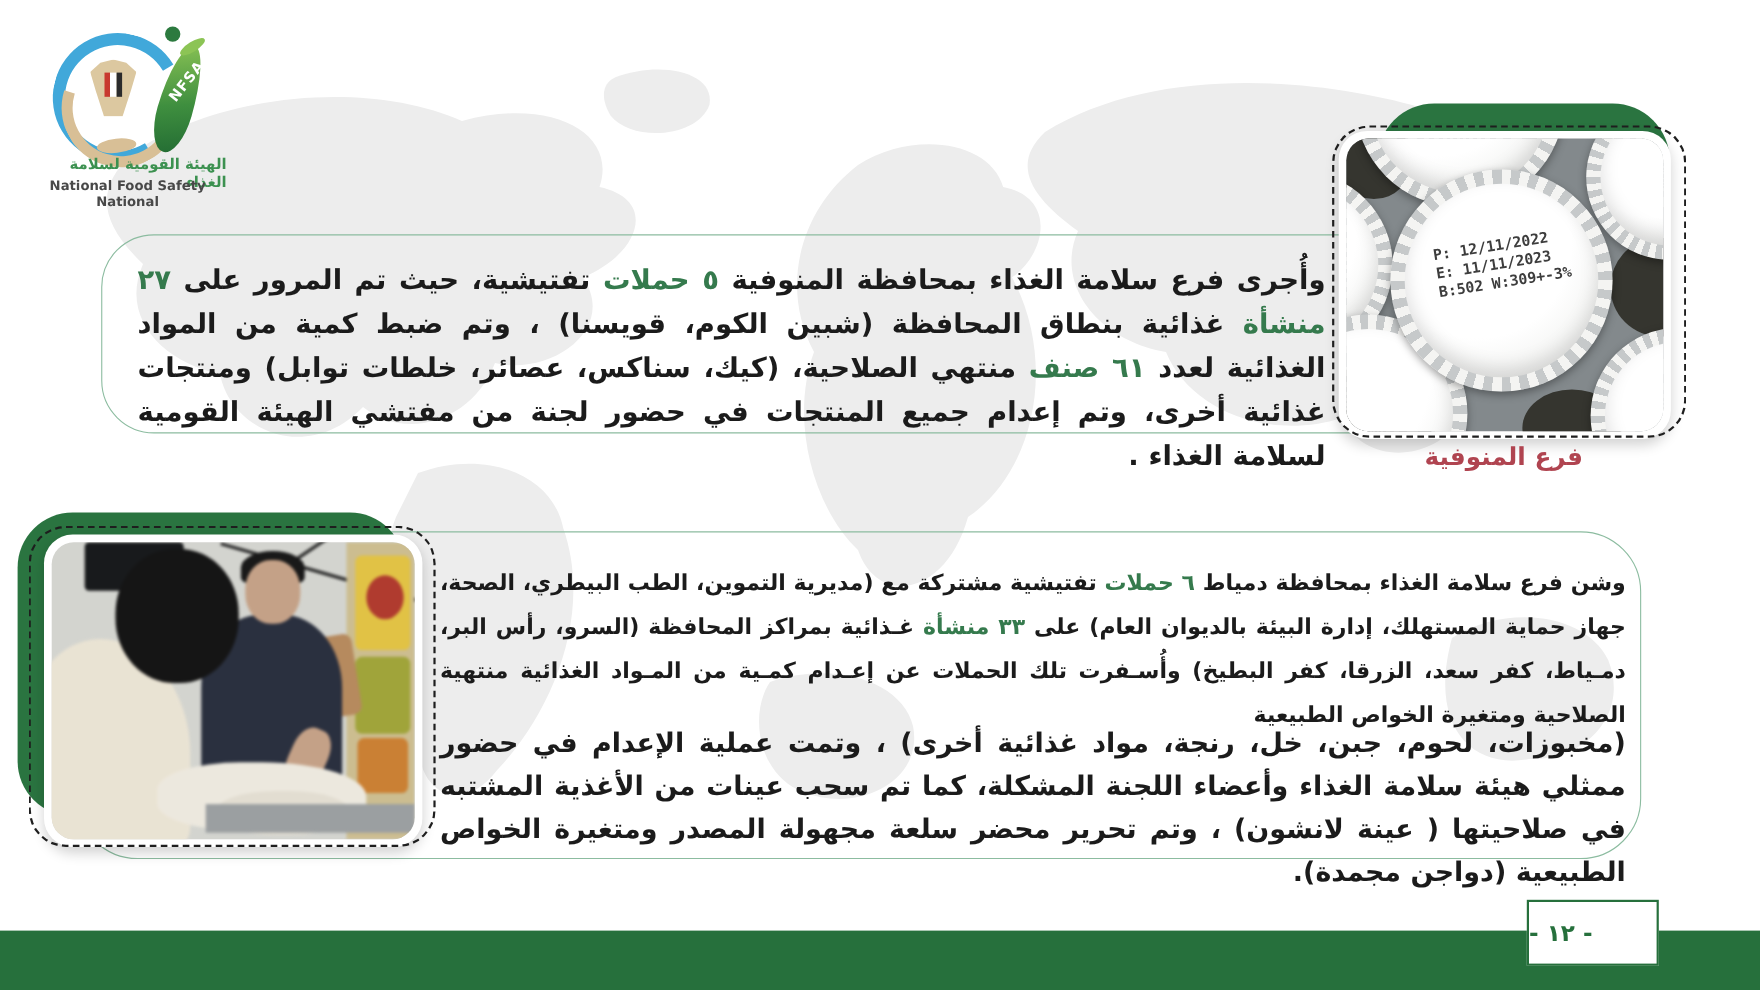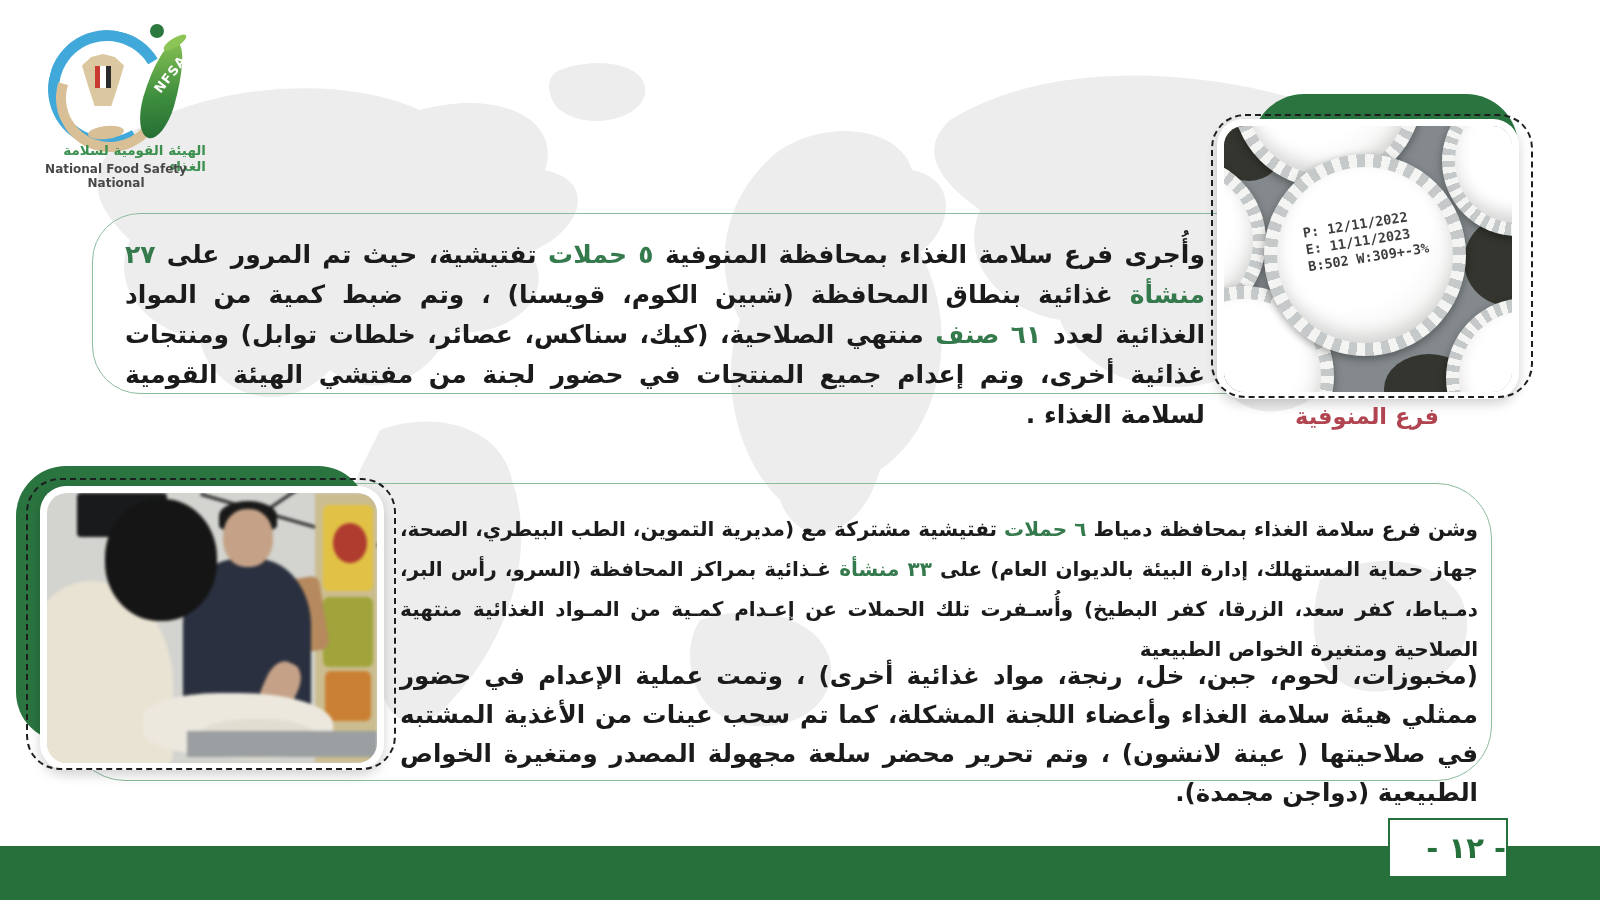--- a/index.html
+++ b/index.html
@@ -82,21 +82,21 @@
   .m-p2body{position:absolute;left:136px;top:66px;width:128px;height:158px;background:#2a3040;border-radius:42% 42% 8% 8%;}
   .m-head2{position:absolute;left:176px;top:16px;width:50px;height:58px;background:#c7a184;border-radius:46%;}
   .m-hair2{position:absolute;left:172px;top:8px;width:58px;height:30px;background:#191919;border-radius:50% 50% 20% 20%;}
   .m-arm{position:absolute;left:216px;top:168px;width:34px;height:56px;background:#c7a184;border-radius:40%;transform:rotate(24deg);}
   .m-bags{position:absolute;left:96px;top:200px;width:190px;height:62px;background:#ece8dd;border-radius:40% 50% 30% 40%;}
   .m-bag2{position:absolute;left:150px;top:226px;width:120px;height:40px;background:#e2ddd0;border-radius:45%;}
   .m-counter{position:absolute;left:140px;top:238px;width:190px;height:26px;background:#9b9fa1;}
   
   .footer-bar{position:absolute;left:0;top:846px;width:1600px;height:54px;background:#26703c;z-index:2;}
   .page-box{position:absolute;left:1388px;top:818px;width:116px;height:56px;background:#ffffff;border:2.5px solid #26703c;
-    z-index:3;display:flex;align-items:center;justify-content:flex-end;color:#26703c;font-weight:bold;font-size:29px;}
+    z-index:3;display:flex;align-items:center;justify-content:flex-start;color:#26703c;font-weight:bold;font-size:21px;}
 </style>
 </head>
 <body>
 
 <svg class="map-svg" viewBox="0 0 1600 900" aria-hidden="true">
   <g fill="#ededed">
     <path d="M120,140 C190,88 330,70 420,110 C500,88 562,120 545,170 C600,182 580,232 530,252 C562,300 500,342 450,330 C430,382 370,402 330,370 C280,422 210,392 200,340 C150,330 108,290 130,240 C88,200 88,170 120,140 Z"></path>
     <path d="M560,70 C600,55 650,65 645,95 C635,125 575,130 555,105 C545,88 548,75 560,70 Z"></path>
     <path d="M380,430 C440,408 502,430 512,480 C540,560 500,650 452,700 C420,742 378,722 380,670 C350,600 340,520 360,470 Z"></path>
     <path d="M780,150 C830,118 900,128 912,170 C962,180 950,232 920,252 C962,330 940,430 880,470 C860,542 798,552 780,500 C738,460 718,380 740,320 C708,260 728,190 780,150 Z"></path>

